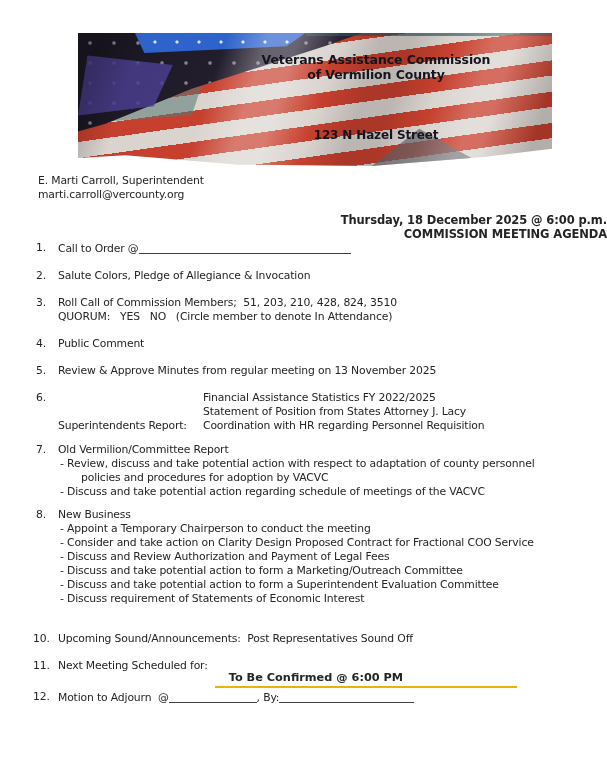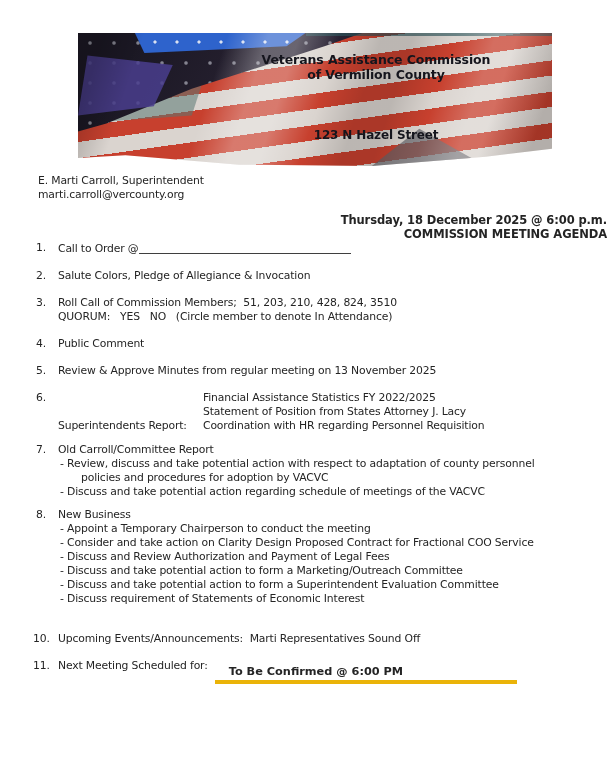--- a/index.html
+++ b/index.html
@@ -64,21 +64,21 @@
   .lbl6{width:145px;flex:none;white-space:pre;}
   .det div{white-space:pre;}
   .bullet{margin-left:2px;white-space:pre;}
   .bullet.cont{margin-left:23px;}
   .i1{margin-top:0;}
   .i7{margin-top:10px;}
   .i8{margin-top:9px;}
   .i10{margin-top:26px;}
   .i12{margin-top:14px;}
   .fill{display:inline-block;width:288px;margin-left:7px;padding:0 0 1px 14px;
-    border-bottom:4px solid #eab308;white-space:pre;position:relative;top:6px;}
+    border-bottom:2px solid #eab308;white-space:pre;position:relative;top:12px;}
   .fill b{font-size:11.3px;letter-spacing:0;}
 </style>
 </head>
 <body>
 
 <div class="page">
 
   <div class="flag">
     <div class="layer wash"></div>
     <div class="layer union-dark"></div>
@@ -140,42 +140,46 @@
         <div class="det">
           <div>Financial Assistance Statistics FY 2022/2025</div>
           <div>Statement of Position from States Attorney J. Lacy</div>
           <div>Coordination with HR regarding Personnel Requisition</div>
         </div>
       </div>
     </div>
 
     <div class="item i7">
       <span class="num">7.</span>
-      <div class="line">Old Carroll/Committee Report</div>
+      <div class="line">Old Vermilion/Committee Report</div>
       <div class="bullet">- Review, discuss and take potential action with respect to adaptation of county personnel</div>
       <div class="bullet cont">policies and procedures for adoption by VACVC</div>
       <div class="bullet">- Discuss and take potential action regarding schedule of meetings of the VACVC</div>
     </div>
 
     <div class="item i8">
       <span class="num">8.</span>
       <div class="line">New Business</div>
       <div class="bullet">- Appoint a Temporary Chairperson to conduct the meeting</div>
       <div class="bullet">- Consider and take action on Clarity Design Proposed Contract for Fractional COO Service</div>
       <div class="bullet">- Discuss and Review Authorization and Payment of Legal Fees</div>
       <div class="bullet">- Discuss and take potential action to form a Marketing/Outreach Committee</div>
       <div class="bullet">- Discuss and take potential action to form a Superintendent Evaluation Committee</div>
       <div class="bullet">- Discuss requirement of Statements of Economic Interest</div>
     </div>
 
     <div class="item two i10">
       <span class="num">10.</span>
-      <div class="line">Upcoming Events/Announcements:  Marti Representatives Sound Off</div>
+      <div class="line">Upcoming Sound/Announcements:  Post Representatives Sound Off</div>
     </div>
 
     <div class="item two">
       <span class="num">11.</span>
       <div class="line"><span>Next Meeting Scheduled for:</span><span class="fill"><b>To Be Confirmed @ 6:00 PM</b></span></div>
     </div>
 
+    <div class="item two i12">
+      <span class="num">12.</span>
+      <div class="line"><span>Motion to Adjourn  @</span><span class="blank b88"></span><span>, By:</span><span class="blank b135"></span></div>
+    </div>
 
   </div>
 </div>
 
 </body></html>

